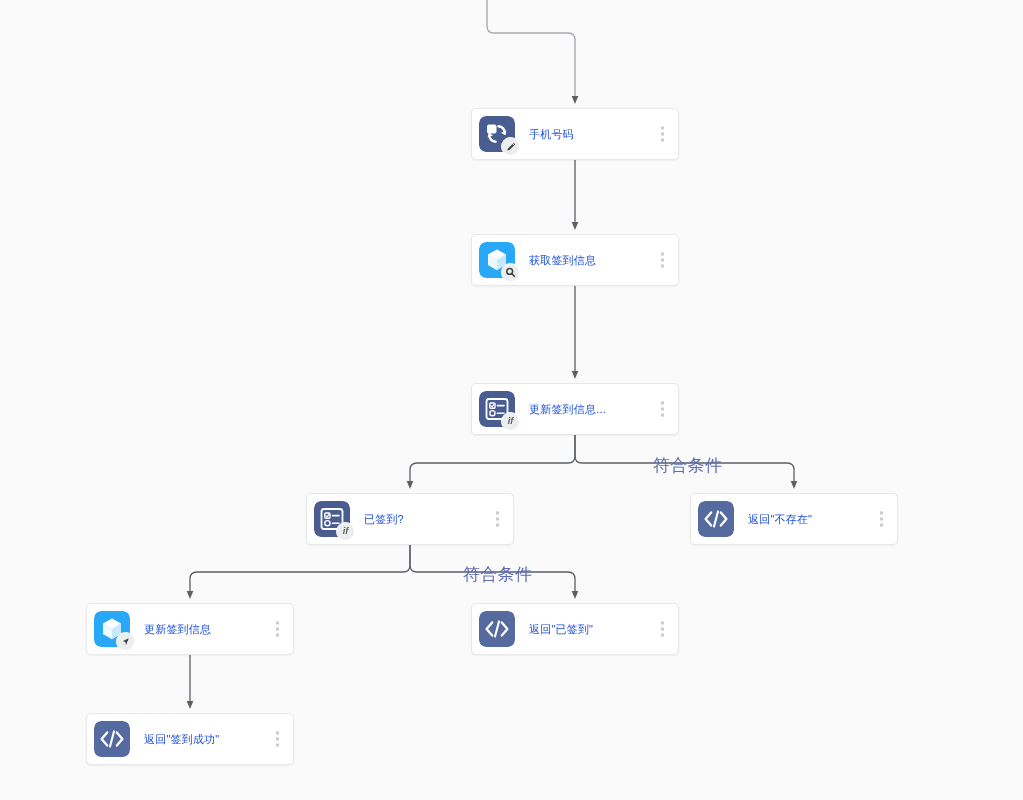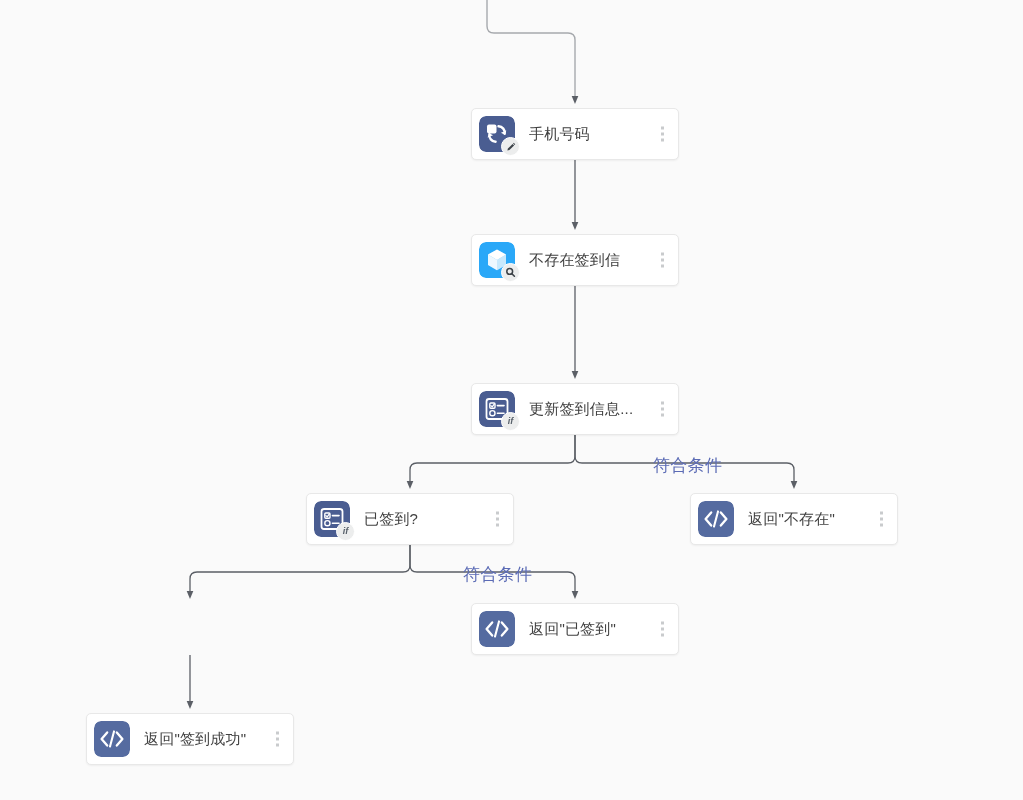--- a/index.html
+++ b/index.html
@@ -65,22 +65,22 @@
     justify-content: center;
     font-size: 9px;
     font-weight: bold;
     color: #57606a;
     font-style: italic;
     line-height: 1;
   }
   .badge svg { display: block; }
   .node-label {
     margin-left: 14px;
-    font-size: 15px;
-    color: #404040;
+    font-size: 11px;
+    color: #1d4ed8;
     white-space: nowrap;
     overflow: hidden;
     letter-spacing: 0.2px;
   }
   .kebab {
     position: absolute;
     right: 14px;
     top: 50%;
     transform: translateY(-50%);
     display: flex;
@@ -165,21 +165,21 @@
         <path d="M18 17.9 L27 12.6 L27 23.1 L18 28.2 z" fill="#ffffff" opacity="0.62"></path>
         <path d="M18 17.9 L18 28.2 L9 23.1 L9 12.6 z" fill="#ffffff" opacity="0.88"></path>
       </svg>
       <span class="badge">
         <svg width="11" height="11" viewBox="0 0 11 11">
           <circle cx="4.7" cy="4.4" r="2.9" fill="none" stroke="#3b4147" stroke-width="1.5"></circle>
           <line x1="6.9" y1="6.7" x2="9.4" y2="9.2" stroke="#3b4147" stroke-width="1.6" stroke-linecap="round"></line>
         </svg>
       </span>
     </div>
-    <div class="node-label">不存在签到信</div>
+    <div class="node-label">获取签到信息</div>
     <div class="kebab">
       <i></i>
       <i></i>
       <i></i>
     </div>
   </div>
 
   <div class="node" style="left:471px; top:383px; width:208px;">
     <div class="node-icon-wrap">
       <svg class="node-icon" viewBox="0 0 36 36">
@@ -232,20 +232,42 @@
       </svg>
     </div>
     <div class="node-label">返回"不存在"</div>
     <div class="kebab">
       <i></i>
       <i></i>
       <i></i>
     </div>
   </div>
 
+  <div class="node" style="left:86px; top:603px; width:208px;">
+    <div class="node-icon-wrap">
+      <svg class="node-icon" viewBox="0 0 36 36">
+        <rect x="0" y="0" width="36" height="36" rx="7" fill="#2aa8f8"></rect>
+        <path d="M18 7.5 L27 12.6 L27 23.1 L18 28.2 L9 23.1 L9 12.6 z" fill="#ffffff" opacity="0.33"></path>
+        <path d="M18 7.5 L27 12.6 L18 17.9 L9 12.6 z" fill="#ffffff"></path>
+        <path d="M18 17.9 L27 12.6 L27 23.1 L18 28.2 z" fill="#ffffff" opacity="0.62"></path>
+        <path d="M18 17.9 L18 28.2 L9 23.1 L9 12.6 z" fill="#ffffff" opacity="0.88"></path>
+      </svg>
+      <span class="badge">
+        <svg width="10" height="10" viewBox="0 0 10 10">
+          <path d="M7.8 1.2 L2.0 4.0 L4.3 5.1 L5.0 8.0 z" fill="#3b4147"></path>
+        </svg>
+      </span>
+    </div>
+    <div class="node-label">更新签到信息</div>
+    <div class="kebab">
+      <i></i>
+      <i></i>
+      <i></i>
+    </div>
+  </div>
 
   <div class="node" style="left:471px; top:603px; width:208px;">
     <div class="node-icon-wrap">
       <svg class="node-icon" viewBox="0 0 36 36">
         <rect x="0" y="0" width="36" height="36" rx="7" fill="#556ba0"></rect>
         <path d="M13.2 11.4 L7.6 18 L13.2 24.6" fill="none" stroke="#ffffff" stroke-width="2.3" stroke-linecap="round" stroke-linejoin="round"></path>
         <path d="M22.8 11.4 L28.4 18 L22.8 24.6" fill="none" stroke="#ffffff" stroke-width="2.3" stroke-linecap="round" stroke-linejoin="round"></path>
         <line x1="20" y1="10.4" x2="16" y2="25.6" stroke="#ffffff" stroke-width="2.1" stroke-linecap="round"></line>
       </svg>
     </div>

